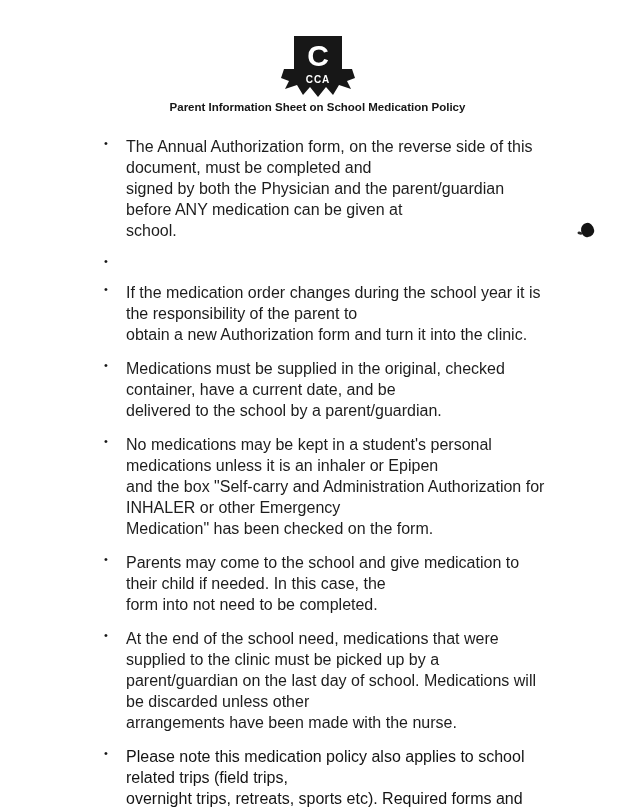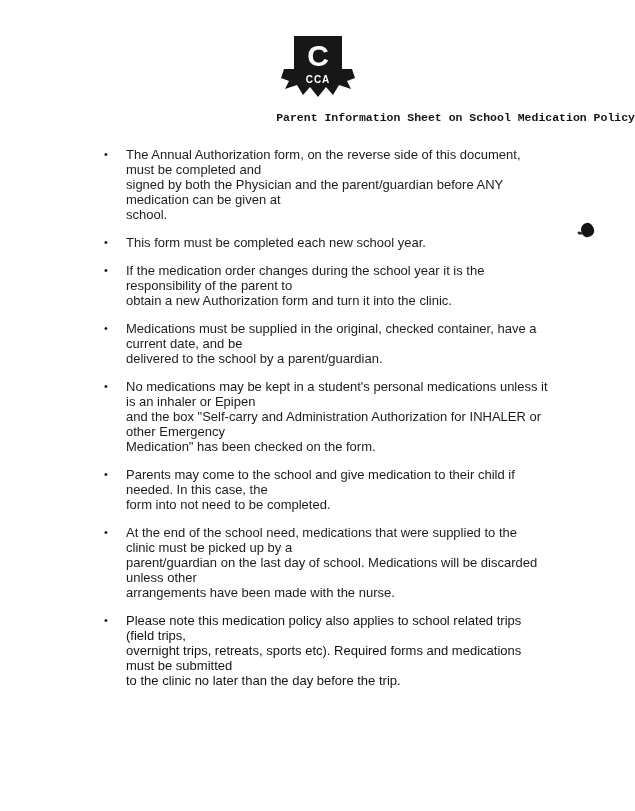--- a/index.html
+++ b/index.html
@@ -31,48 +31,47 @@
     fill: #ffffff;
   }
   .logo-acronym-text {
     font-family: "Liberation Sans", sans-serif;
     font-weight: bold;
     font-size: 10px;
     letter-spacing: 1px;
     fill: #ffffff;
   }
   .title {
-    text-align: right;
+    text-align: center;
     font-weight: bold;
     font-size: 11.5px;
-    margin: 13px 0 0 0;
+    margin: 3px 0 0 0;
     color: #161616;
-    font-family: Liberation Mono, monospace;
   }
   .bullets {
     list-style: none;
     margin: 23px 0 0 0;
     padding: 0 78px 0 104px;
   }
   .bullets li {
     display: flex;
     align-items: flex-start;
     margin-bottom: 13px;
   }
   .dot {
     flex: 0 0 auto;
     width: 9px;
     font-size: 11px;
     line-height: 15px;
     color: #161616;
   }
   .btext {
     margin: 0 8px 0 13px;
-    font-size: 13px;
-    line-height: 15px;
+    font-size: 16px;
+    line-height: 21px;
     white-space: pre-line;
     color: #1d1d1d;
   }
   .btext.bold {
     font-weight: normal;
     color: #141414;
   }
   .ink-blot {
     position: absolute;
     left: 581px;
@@ -113,21 +112,20 @@
 
   <ul class="bullets">
     <li>
       <span class="dot">•</span>
       <p class="btext">The Annual Authorization form, on the reverse side of this document, must be completed and
 signed by both the Physician and the parent/guardian before ANY medication can be given at
 school.</p>
     </li>
     <li>
       <span class="dot">•</span>
-      <p class="btext">This form must be completed each new school year.</p>
     </li>
     <li>
       <span class="dot">•</span>
       <p class="btext">If the medication order changes during the school year it is the responsibility of the parent to
 obtain a new Authorization form and turn it into the clinic.</p>
     </li>
     <li>
       <span class="dot">•</span>
       <p class="btext">Medications must be supplied in the original, checked container, have a current date, and be
 delivered to the school by a parent/guardian.</p>

